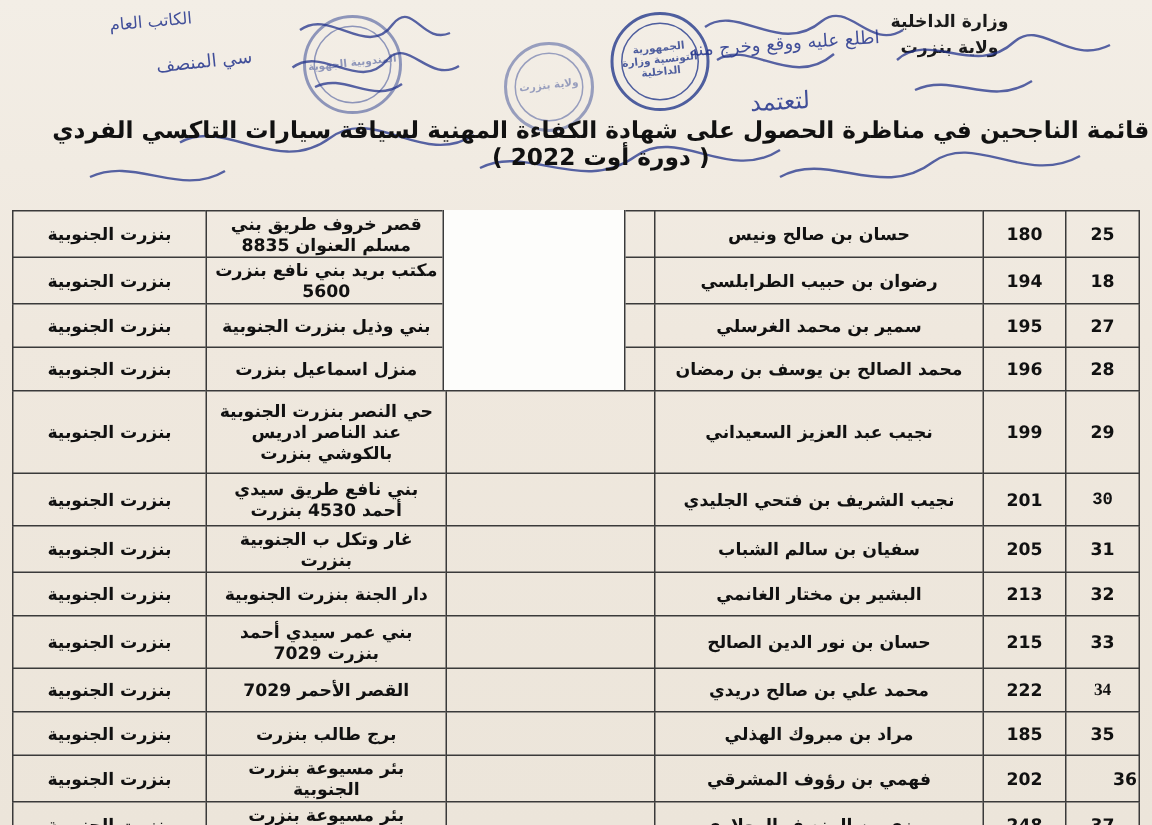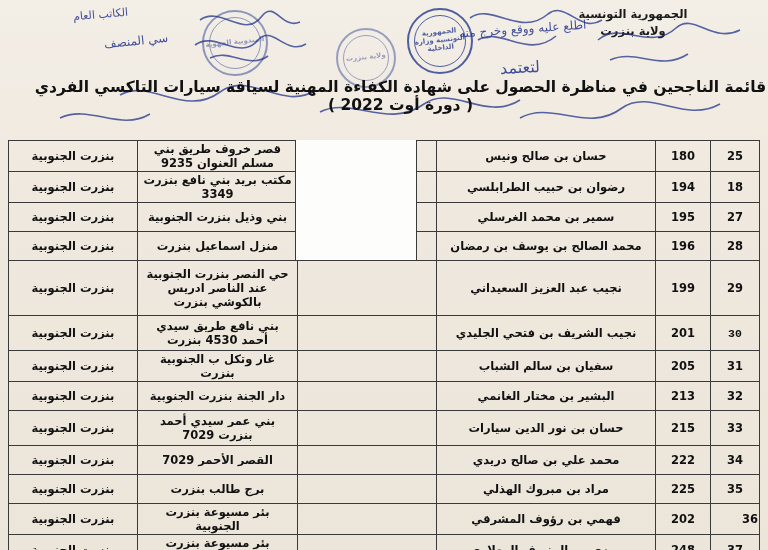--- a/index.html
+++ b/index.html
@@ -129,21 +129,21 @@
   }
 </style>
 </head>
 <body>
 
 <div class="page">
 
   <div class="header">
 
     <div class="header-right">
-      <div>الجمهورية التونسية</div>
+      <div>وزارة الداخلية</div>
       <div>ولاية بنزرت</div>
     </div>
 
     <div class="stamp stamp-blue" style="top:8px; right:295px; width:62px; height:62px;">
       <div class="stamp-inner"></div>
       <div class="stamp-text">الجمهورية التونسية وزارة الداخلية</div>
     </div>
     <div class="stamp stamp-blue" style="top:28px; right:372px; width:56px; height:56px; opacity:.45;">
       <div class="stamp-inner"></div>
       <div class="stamp-text">ولاية بنزرت</div>
@@ -178,29 +178,29 @@
   <div class="title">قائمة الناجحين في مناظرة الحصول على شهادة الكفاءة المهنية لسياقة سيارات التاكسي الفردي ( دورة أوت 2022 )</div>
 
   <div class="table-wrap">
     <table class="listing">
       <tbody>
         <tr>
           <td class="num">25</td>
           <td class="code">180</td>
           <td class="name">حسان بن صالح ونيس</td>
           <td class="mid"></td>
-          <td class="addr">قصر خروف طريق بني مسلم العنوان 9235</td>
+          <td class="addr">قصر خروف طريق بني مسلم العنوان 8835</td>
           <td class="gov">بنزرت الجنوبية</td>
         </tr>
         <tr>
           <td class="num">18</td>
           <td class="code">194</td>
           <td class="name">رضوان بن حبيب الطرابلسي</td>
           <td class="mid"></td>
-          <td class="addr">مكتب بريد بني نافع بنزرت 3349</td>
+          <td class="addr">مكتب بريد بني نافع بنزرت 5600</td>
           <td class="gov">بنزرت الجنوبية</td>
         </tr>
         <tr>
           <td class="num">27</td>
           <td class="code">195</td>
           <td class="name">سمير بن محمد الغرسلي</td>
           <td class="mid"></td>
           <td class="addr">بني وذيل بنزرت الجنوبية</td>
           <td class="gov">بنزرت الجنوبية</td>
         </tr>
@@ -240,36 +240,36 @@
           <td class="num">32</td>
           <td class="code">213</td>
           <td class="name">البشير بن مختار الغانمي</td>
           <td class="mid"></td>
           <td class="addr">دار الجنة بنزرت الجنوبية</td>
           <td class="gov">بنزرت الجنوبية</td>
         </tr>
         <tr style="height:32px;">
           <td class="num" style="height:32px;margin-left:20px;">33</td>
           <td class="code">215</td>
-          <td class="name">حسان بن نور الدين سيارات</td>
+          <td class="name">حسان بن نور الدين الصالح</td>
           <td class="mid"></td>
           <td class="addr">بني عمر سيدي أحمد بنزرت 7029</td>
           <td class="gov">بنزرت الجنوبية</td>
         </tr>
         <tr style="height:20px;">
-          <td class="num" style="height:20px;">34</td>
+          <td class="num" style="height:20px;font-family:Liberation Serif, serif;">34</td>
           <td class="code">222</td>
           <td class="name">محمد علي بن صالح دريدي</td>
           <td class="mid"></td>
           <td class="addr">القصر الأحمر 7029</td>
           <td class="gov">بنزرت الجنوبية</td>
         </tr>
         <tr style="height:20px;">
           <td class="num" style="height:20px;">35</td>
-          <td class="code">225</td>
+          <td class="code">185</td>
           <td class="name">مراد بن مبروك الهذلي</td>
           <td class="mid"></td>
           <td class="addr">برج طالب بنزرت</td>
           <td class="gov">بنزرت الجنوبية</td>
         </tr>
         <tr style="height:20px;">
           <td class="num" style="height:20px;padding-left:47px;">36</td>
           <td class="code">202</td>
           <td class="name">فهمي بن رؤوف المشرقي</td>
           <td class="mid"></td>

